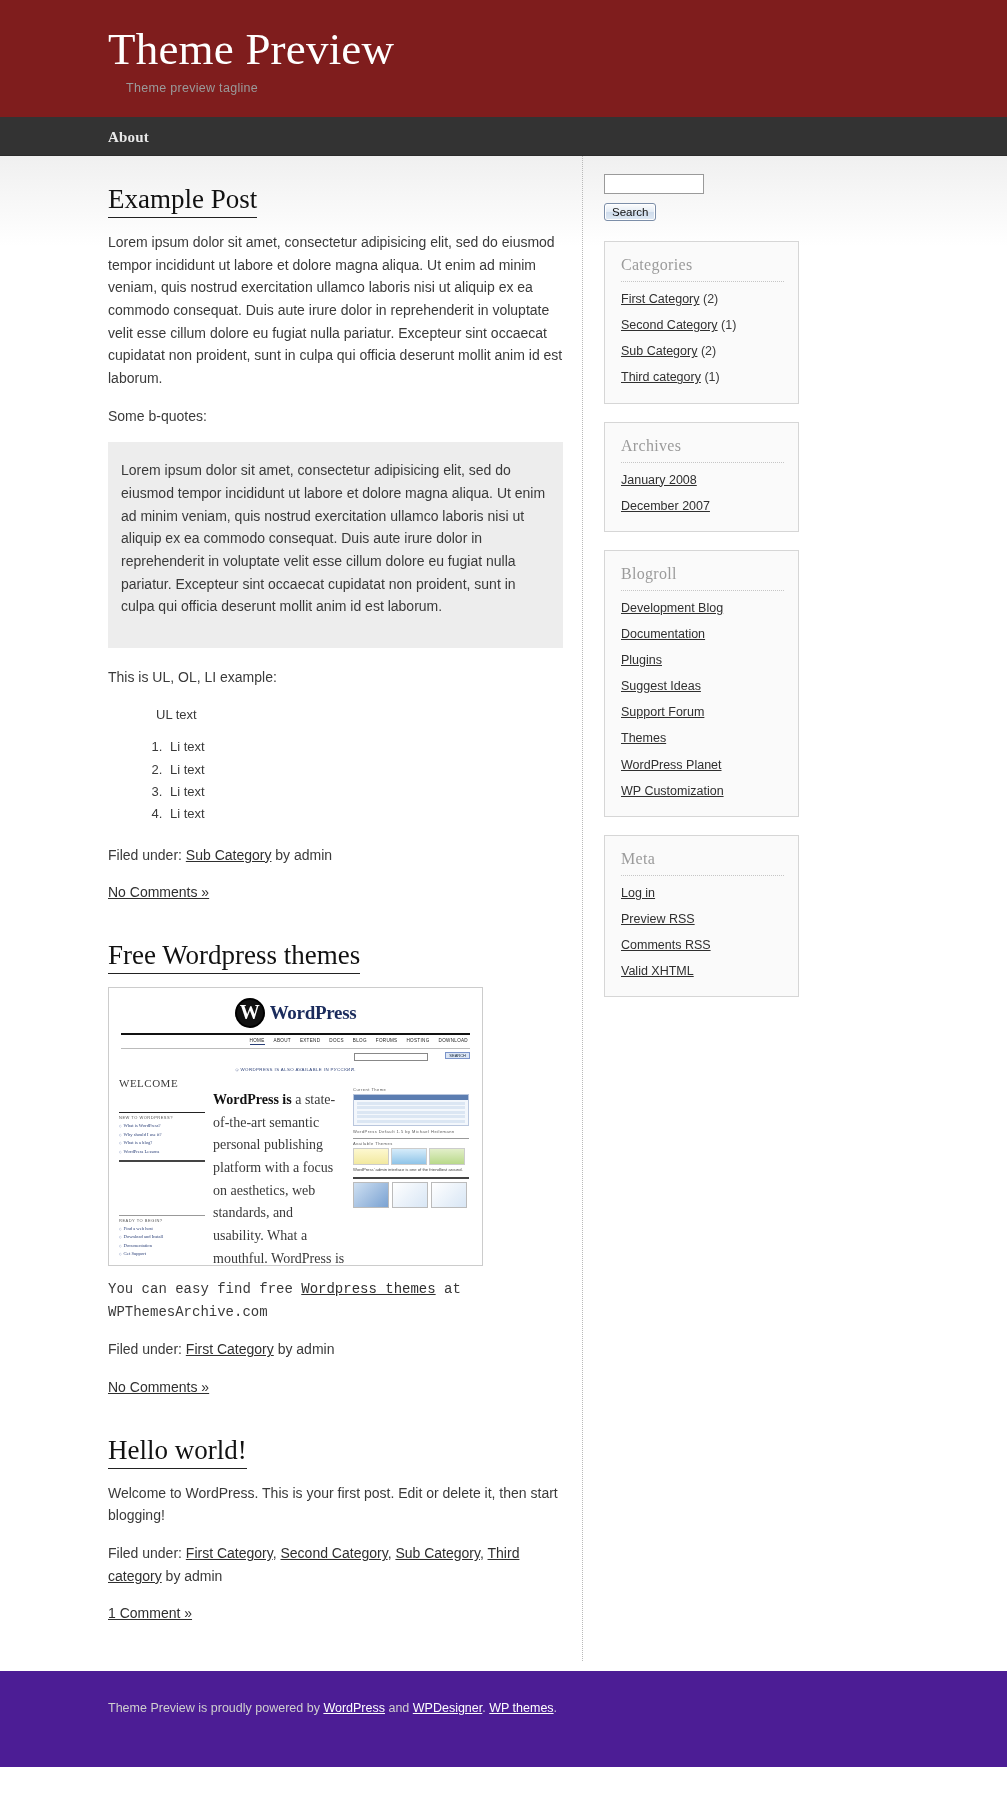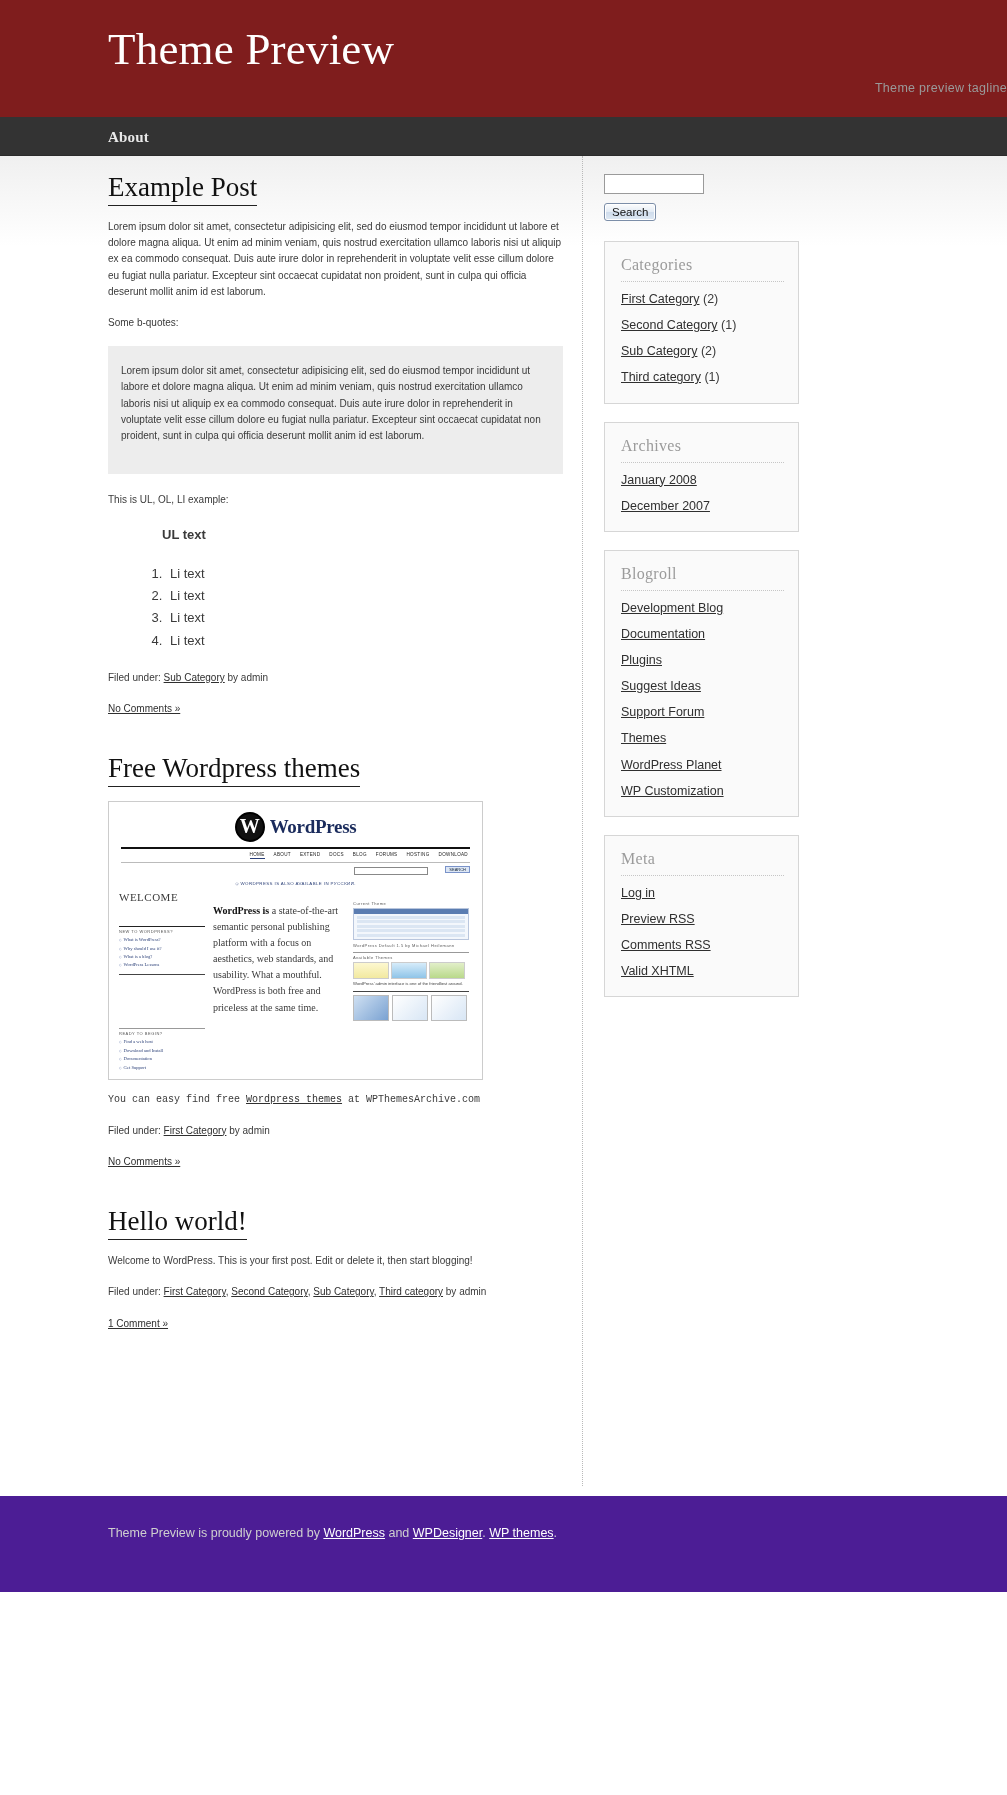--- a/index.html
+++ b/index.html
@@ -26,21 +26,20 @@
     font-weight:400;
     color:#ffffff;
     margin:0;
     letter-spacing:0.2px;
   }
   .blog-tagline {
     font-size:12.5px;
     color:#9a9a9a;
     margin:8px 0 0 18px;
     letter-spacing:0.3px;
-    text-align:right;
   }
 
   
   .navbar {
     background:#333333;
     height:39px;
     border-bottom:1px solid #2b2b2b;
   }
   .navbar ul {
     list-style:none; margin:0; padding:0 0 0 108px;
@@ -62,21 +61,21 @@
     position:relative;
     padding-bottom:10px;
   }
   .layout {
     display:flex;
     align-items:flex-start;
     padding:0 0 0 108px;
   }
   .content {
     width:455px;
-    padding-top:16px;
+    padding-top:28px;
   }
   .divider {
     width:1px;
     border-left:1px dotted #b9b9b9;
     align-self:stretch;
     margin:0 0 0 19px;
     min-height:1330px;
   }
   .sidebar {
     width:195px;
@@ -93,39 +92,39 @@
     margin:0 0 16px 0;
     line-height:1.15;
   }
   .post-title a {
     color:#111;
     text-decoration:none;
     border-bottom:1px solid #222;
     padding-bottom:3px;
   }
   .post p {
-    font-size:10px;
+    font-size:14px;
     line-height:1.62;
     color:#3a3a3a;
     margin:0 0 15px 0;
   }
   .post p.bold-lead { font-weight:700; color:#222; margin-bottom:17px; font-size:12.5px; }
 
   blockquote {
     background:#ededed;
     margin:0 0 18px 0;
     padding:17px 16px 15px 13px;
     font-size:12.5px;
     line-height:1.63;
     color:#3a3a3a;
   }
   blockquote p { margin:0; font-size:12.5px; }
 
   .demo-list { margin:0 0 18px 0; padding:0; }
-  .ul-level { list-style:none; margin:16px; padding:0 0 0 38px;font-weight:bold; }
+  .ul-level { list-style:none; margin:10px; padding:0 0 0 38px; }
   .ul-level > li { font-size:13px; color:#3a3a3a; line-height:1.72; }
   .ol-level { list-style:none; margin:0; padding:0 0 0 34px; }
   .ol-level > li { font-size:13px; color:#3a3a3a; line-height:1.72; }
   .ol-numbered { margin:0; padding:0 0 0 58px; list-style:decimal; }
   .ol-numbered > li { font-size:13px; color:#3a3a3a; line-height:1.72; padding-left:4px; }
 
   .post-meta {
     font-size:12.5px;
     color:#3a3a3a;
     line-height:1.62;

